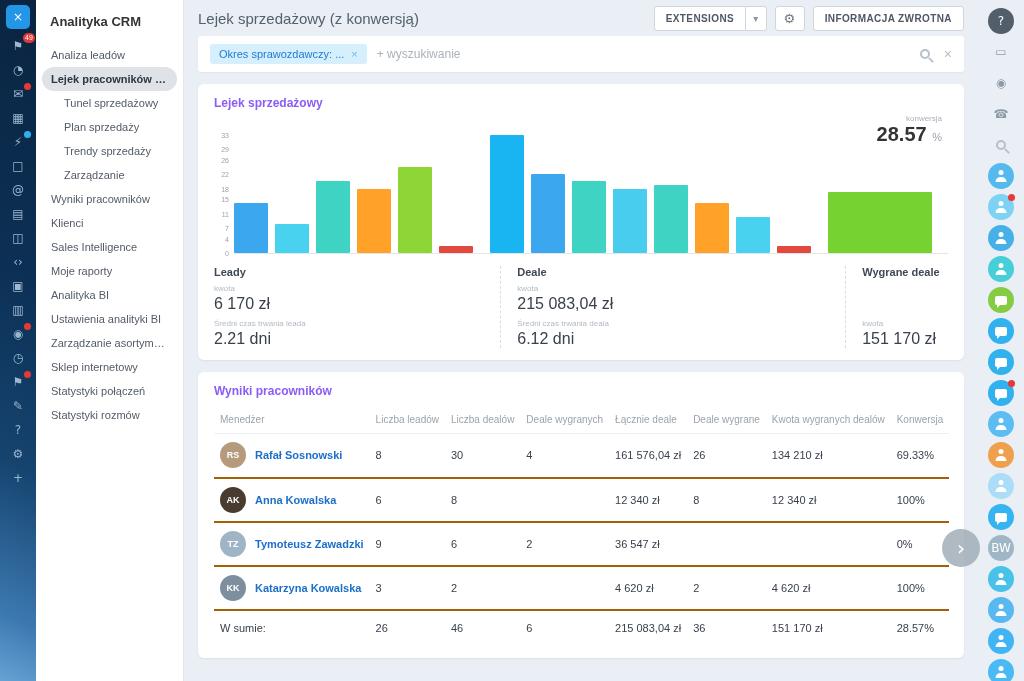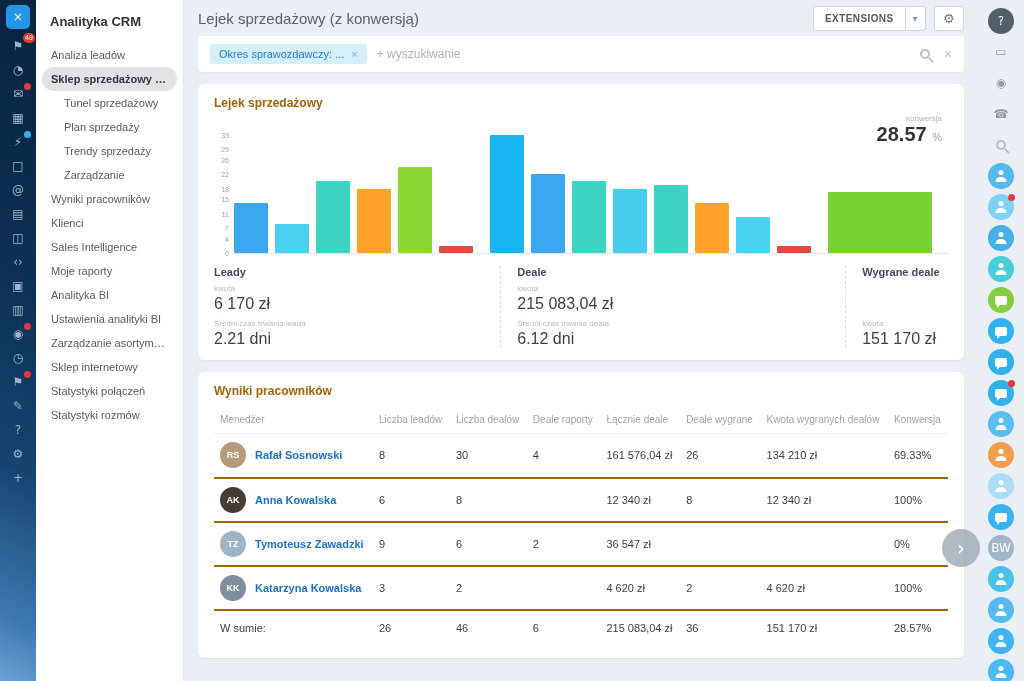--- a/index.html
+++ b/index.html
@@ -40,21 +40,21 @@
 .chip .x{color:#6fb9e8;font-size:11px}
 .filter-input{flex:1;border:none;outline:none;font-size:12px;color:#333;background:transparent}
 .filter-input::placeholder{color:#aab2ba}
 .fb-icons{display:flex;gap:14px;align-items:center}
 .search-ico{width:10px;height:10px;border:2px solid #b7bfc7;border-radius:50%;position:relative;cursor:pointer}
 .search-ico::after{content:"";position:absolute;width:2px;height:6px;background:#b7bfc7;transform:rotate(-45deg);left:8px;top:6px}
 .clear-ico{font-size:14px;color:#b7bfc7;cursor:pointer;line-height:1}
 
 
 .card{background:#fff;border-radius:6px;box-shadow:0 1px 2px rgba(60,70,80,.08);margin-top:12px;padding:12px 16px;position:relative}
-.card-title{font-size:12px;font-weight:bold;color:#a16207}
+.card-title{font-size:12px;font-weight:bold;color:#8b5cf6}
 
 
 .conv{position:absolute;top:30px;right:22px;text-align:right}
 .conv-label{font-size:8px;color:#aab2bb}
 .conv-val{font-size:20px;font-weight:bold;color:#333}
 .conv-unit{font-size:11px;color:#9aa2ab;font-weight:normal}
 .chart{display:flex;margin-top:26px}
 .yaxis{width:20px;position:relative;height:118px;flex-shrink:0}
 .ytick{position:absolute;right:5px;font-size:7px;color:#9aa2ab}
 .plot{flex:1;display:flex;align-items:flex-end;gap:7px;border-bottom:1px solid #e2e6ea;height:118px}
@@ -119,21 +119,21 @@
       <div class="ric glyph">✎</div>
       <div class="ric glyph">?</div>
       <div class="ric glyph">⚙</div>
       <div class="ric glyph">+</div>
     </aside>
 
   <aside class="sidebar">
     <div class="sb-title">Analityka CRM</div>
     <nav>
         <div class="nav-item">Analiza leadów</div>
-        <div class="nav-item selected">Sklep sprzedażowy (z ...</div>
+        <div class="nav-item selected">Lejek pracowników (z ...</div>
         <div class="nav-item indent">Tunel sprzedażowy</div>
         <div class="nav-item indent">Plan sprzedaży</div>
         <div class="nav-item indent">Trendy sprzedaży</div>
         <div class="nav-item indent">Zarządzanie</div>
         <div class="nav-item">Wyniki pracowników</div>
         <div class="nav-item">Klienci</div>
         <div class="nav-item">Sales Intelligence</div>
         <div class="nav-item">Moje raporty</div>
         <div class="nav-item">Analityka BI</div>
         <div class="nav-item">Ustawienia analityki BI</div>
@@ -147,20 +147,21 @@
   <main class="main">
 
     <div class="topbar">
       <div class="page-title">Lejek sprzedażowy (z konwersją)</div>
       <div class="tb-actions">
         <div class="btn-group">
           <button class="btn">EXTENSIONS</button>
           <button class="btn caret glyph">▾</button>
         </div>
         <button class="btn iconbtn glyph">⚙</button>
+        <button class="btn">INFORMACJA ZWROTNA</button>
       </div>
     </div>
 
     <div class="filterbar">
       <span class="chip">
         <span>Okres sprawozdawczy: ...</span>
         <span class="x">×</span>
       </span>
       <input class="filter-input" placeholder="+ wyszukiwanie" style="">
       <span class="fb-icons">
@@ -235,21 +236,21 @@
     </section>
 
     <section class="card">
       <div class="card-title">Wyniki pracowników</div>
       <table>
         <thead>
             <tr>
               <th>Menedżer</th>
               <th>Liczba leadów</th>
               <th>Liczba dealów</th>
-              <th>Deale raporty</th>
+              <th>Deale wygranych</th>
               <th>Łącznie deale</th>
               <th>Deale wygrane</th>
               <th>Kwota wygranych dealów</th>
               <th>Konwersja</th>
             </tr>
           </thead>
         <tbody>
             <tr>
               <td>
                 <div class="mgr">

